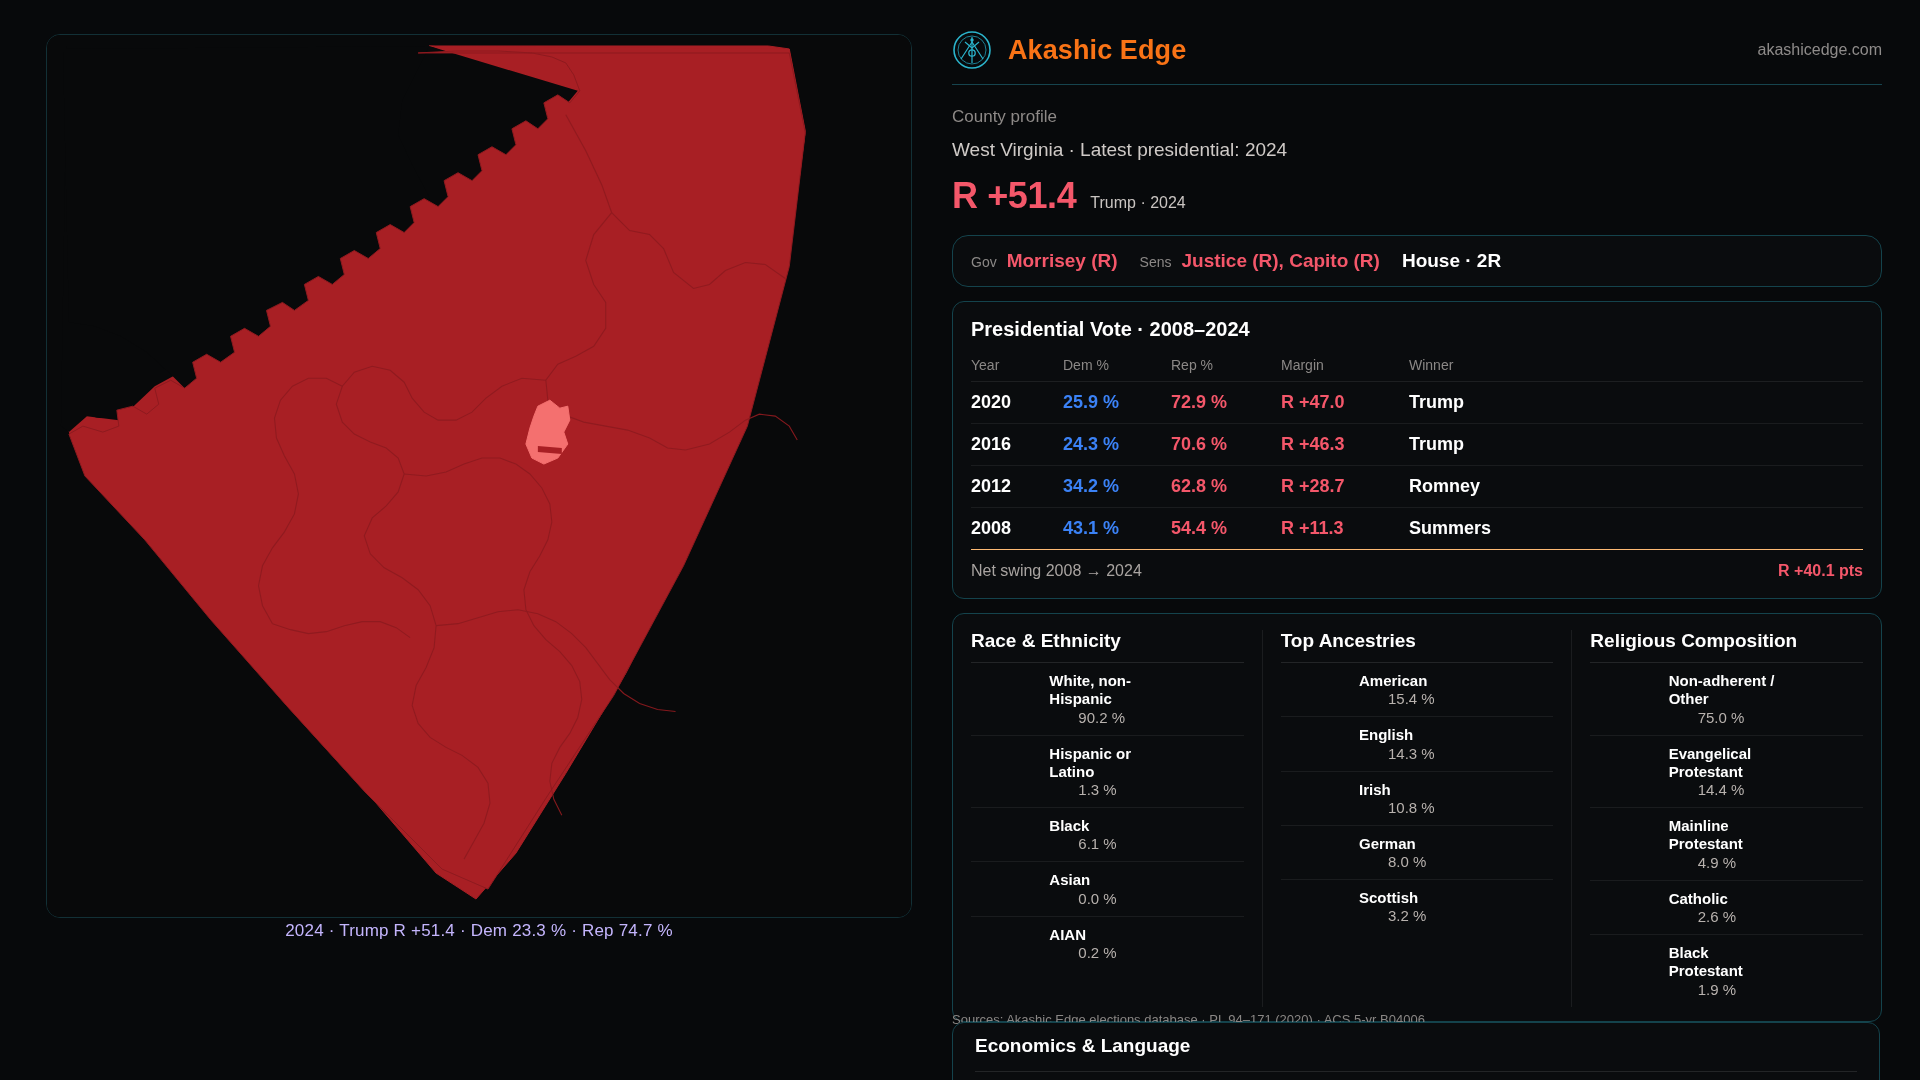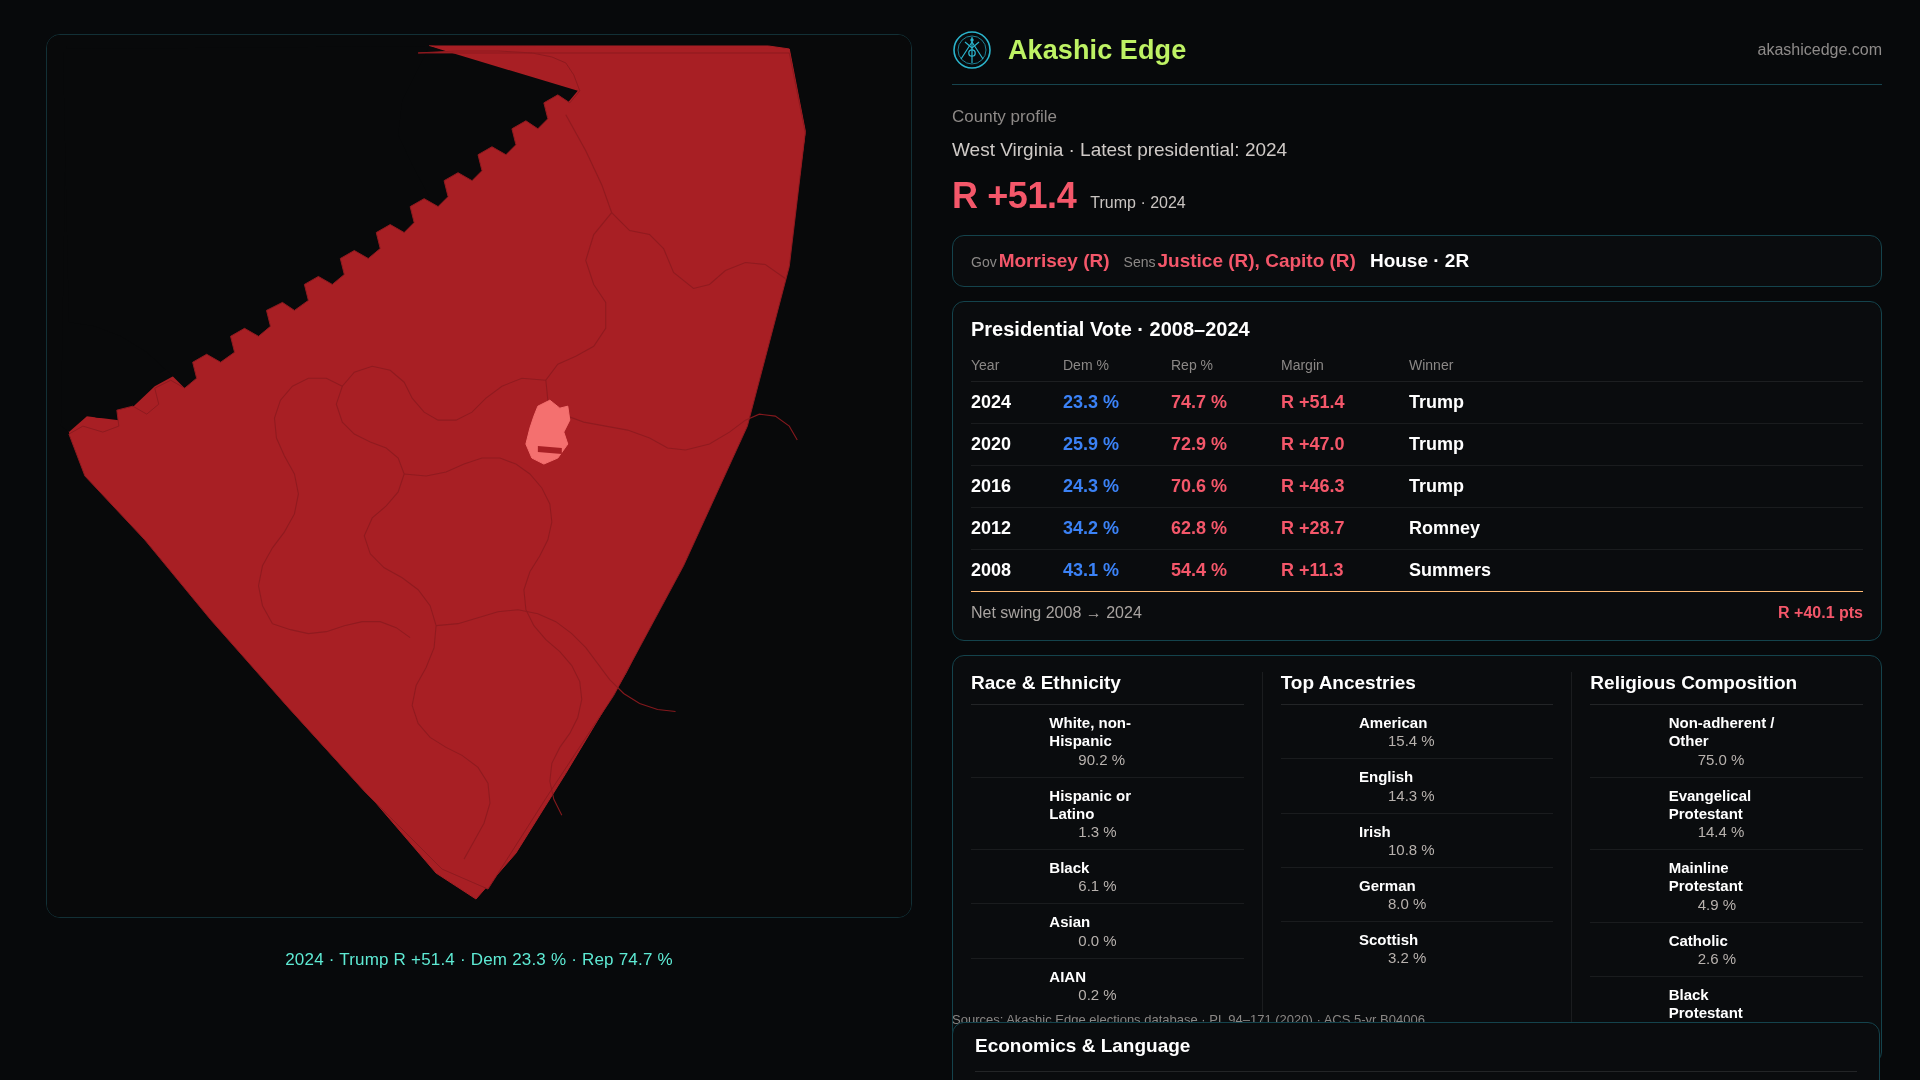--- a/index.html
+++ b/index.html
@@ -28,24 +28,24 @@
     position: relative;
     width: 866px;
     height: 884px;
     border: 1px solid #123036;
     border-radius: 14px;
     background: #08090a;
     overflow: hidden;
   }
   .map-svg { display: block; width: 100%; height: 100%; }
   .map-caption {
-    margin-top: 32px;
+    margin-top: 3px;
     width: 866px;
     text-align: center;
-    color: #5eead4;
+    color: #c4b5fd;
     font-size: 17px;
     letter-spacing: .2px;
   }
 
   
   .info-pane {
     width: 980px;
     height: 1080px;
     position: relative;
     padding: 30px 38px 0 12px;
@@ -53,21 +53,21 @@
 
   .brandbar {
     display: flex;
     align-items: center;
     padding-bottom: 14px;
     border-bottom: 1px solid #16444e;
   }
   .logo-mark { width: 40px; height: 40px; flex: 0 0 40px; }
   .brand-name {
     margin-left: 16px;
-    color: #bef264;
+    color: #f97316;
     font-size: 27px;
     font-weight: bold;
     letter-spacing: .1px;
   }
   .brand-site {
     margin-left: auto;
     color: #8e8b8a;
     font-size: 16px;
   }
 
@@ -111,21 +111,22 @@
     border: 1px solid #14434c;
     border-radius: 12px;
     background: #0a0c0e;
   }
 
   .offices {
     margin-top: 18px;
     padding: 14px 18px;
     display: flex;
     align-items: baseline;
-    gap: 2px;
+    gap: 10px;
+    border-radius: 16px;
   }
   .off-label { color: #8b8886; font-size: 14px; }
   .off-val-r { color: #f4576a; font-size: 19px; font-weight: bold; }
   .off-val-w { color: #ffffff; font-size: 19px; font-weight: bold; margin-left: 12px;}
 
   .votes-card { margin-top: 14px; padding: 16px 18px 10px 18px; }
   .card-title {
     color: #ffffff;
     font-size: 20px;
     font-weight: bold;
@@ -352,27 +353,20 @@
         <thead>
           <tr>
             <th>Year</th>
             <th>Dem %</th>
             <th>Rep %</th>
             <th>Margin</th>
             <th>Winner</th>
           </tr>
         </thead>
         <tbody>
-            <tr>
-              <td class="c-year">2024</td>
-              <td class="c-dem">23.3 %</td>
-              <td class="c-rep">74.7 %</td>
-              <td class="c-mar">R +51.4</td>
-              <td class="c-win">Trump</td>
-            </tr>
             <tr>
               <td class="c-year">2020</td>
               <td class="c-dem">25.9 %</td>
               <td class="c-rep">72.9 %</td>
               <td class="c-mar">R +47.0</td>
               <td class="c-win">Trump</td>
             </tr>
             <tr>
               <td class="c-year">2016</td>
               <td class="c-dem">24.3 %</td>

